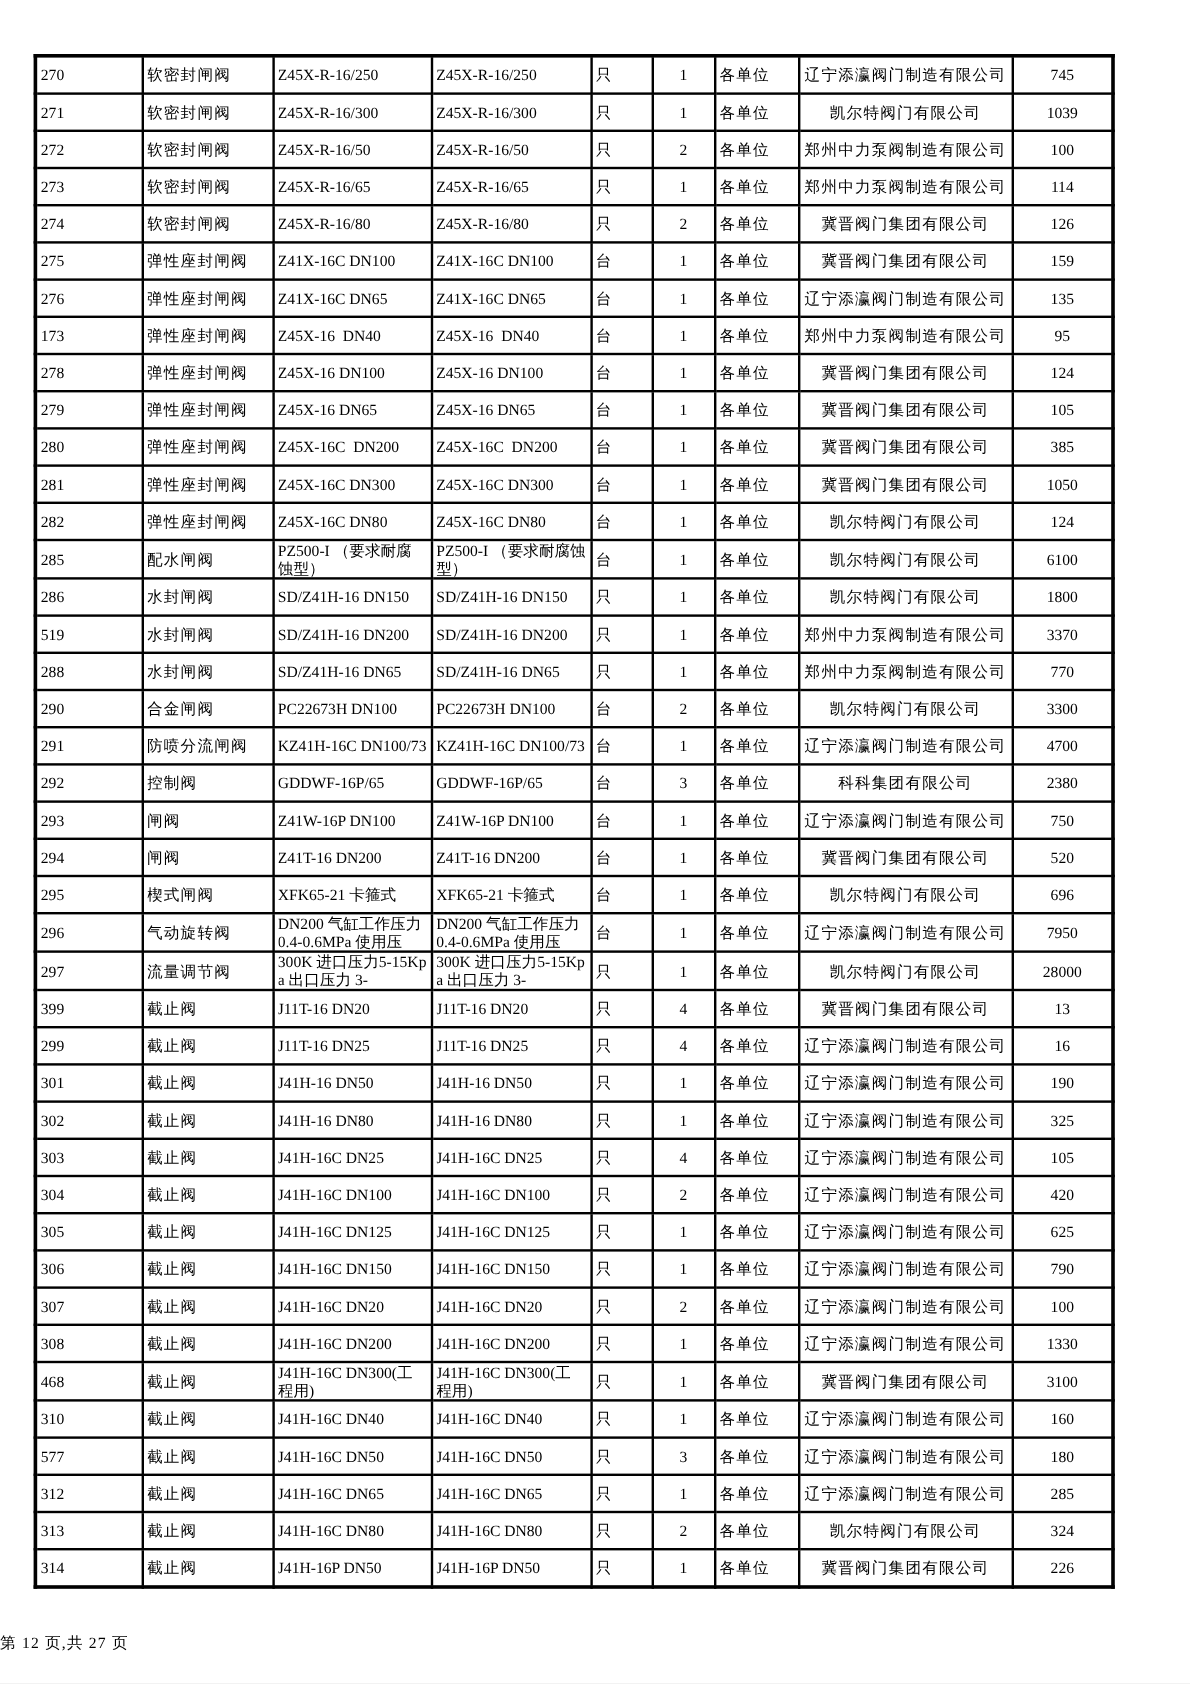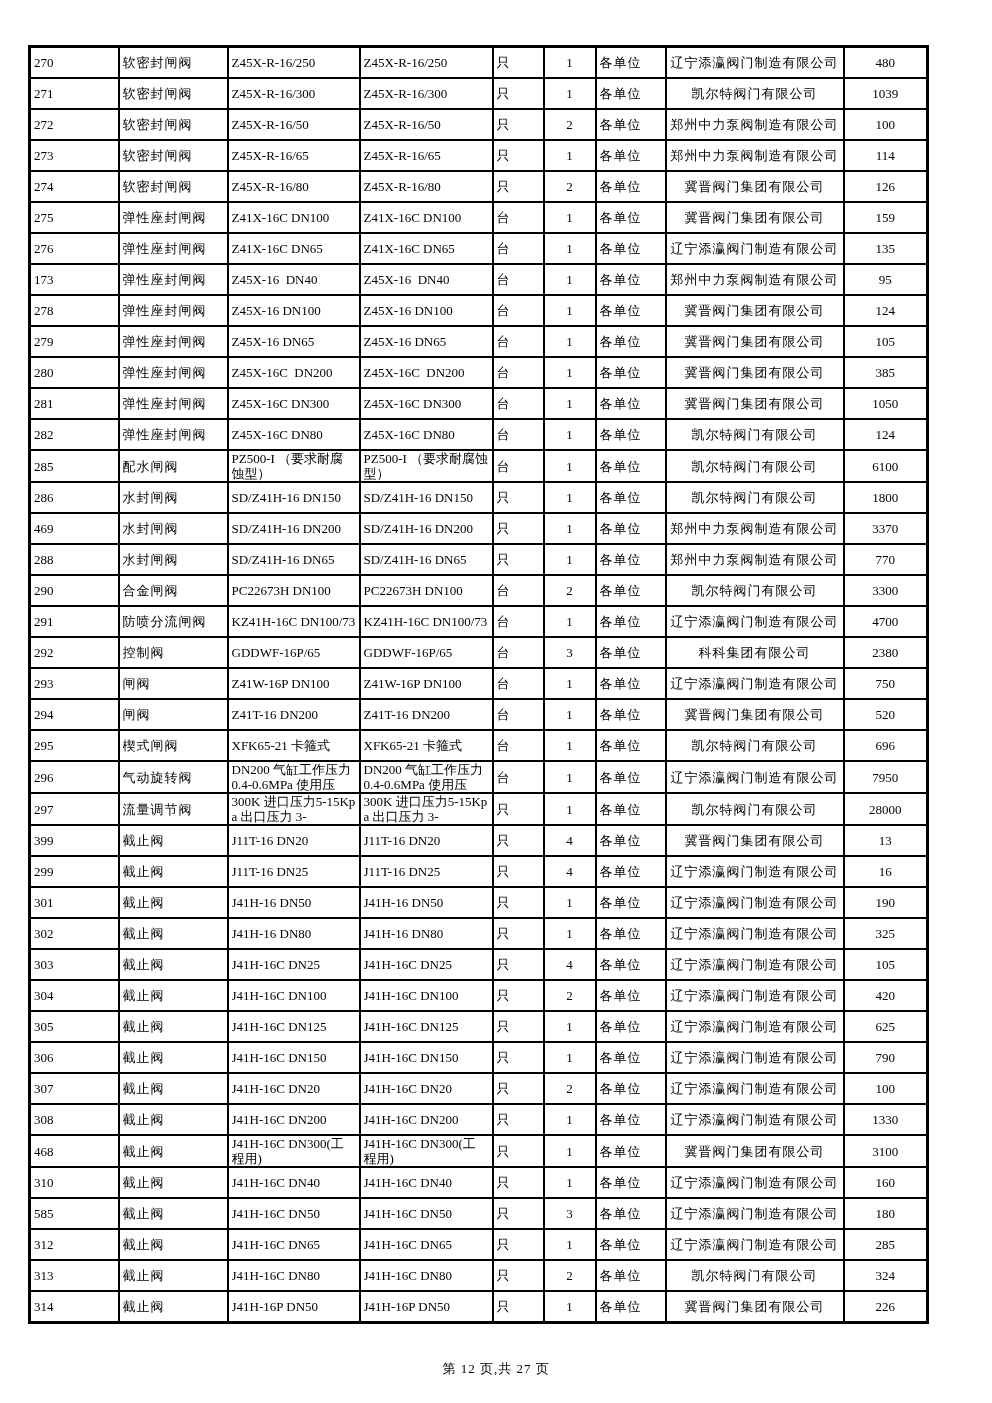--- a/index.html
+++ b/index.html
@@ -47,21 +47,20 @@
   col.w-mfr   { width: 178px; }
   col.w-price { width: 84px; }
   td.c-no .clip, td.c-name .clip, td.c-model .clip, td.c-unit .clip, td.c-dept .clip { text-align: left; }
   td.c-qty .clip, td.c-mfr .clip, td.c-price .clip { text-align: center; }
   td.c-name .clip, td.c-dept .clip, td.c-mfr .clip { letter-spacing: 1px; }
   .page-footer {
     position: absolute;
     left: 0;
     top: 1360px;
     width: 100%;
-    text-align: center;
     font-size: 13px;
     letter-spacing: 1px;
     color: #000000;
   }
 </style>
 </head>
 <body>
 
 <div class="page">
   <table class="valve-table">
@@ -96,21 +95,21 @@
     <td class="c-qty">
             <div class="clip">1</div>
           </td>
     <td class="c-dept">
             <div class="clip">各单位</div>
           </td>
     <td class="c-mfr">
             <div class="clip">辽宁添瀛阀门制造有限公司</div>
           </td>
     <td class="c-price">
-            <div class="clip">480</div>
+            <div class="clip">745</div>
           </td>
   </tr>
 
   <tr>
     <td class="c-no">
             <div class="clip">271</div>
           </td>
     <td class="c-name">
             <div class="clip">软密封闸阀</div>
           </td>
@@ -522,21 +521,21 @@
     <td class="c-mfr">
             <div class="clip">凯尔特阀门有限公司</div>
           </td>
     <td class="c-price">
             <div class="clip">1800</div>
           </td>
   </tr>
 
   <tr>
     <td class="c-no">
-            <div class="clip">469</div>
+            <div class="clip">519</div>
           </td>
     <td class="c-name">
             <div class="clip">水封闸阀</div>
           </td>
     <td class="c-model">
             <div class="clip">SD/Z41H-16 DN200</div>
           </td>
     <td class="c-model">
             <div class="clip">SD/Z41H-16 DN200</div>
           </td>
@@ -1182,21 +1181,21 @@
     <td class="c-mfr">
             <div class="clip">辽宁添瀛阀门制造有限公司</div>
           </td>
     <td class="c-price">
             <div class="clip">160</div>
           </td>
   </tr>
 
   <tr>
     <td class="c-no">
-            <div class="clip">585</div>
+            <div class="clip">577</div>
           </td>
     <td class="c-name">
             <div class="clip">截止阀</div>
           </td>
     <td class="c-model">
             <div class="clip">J41H-16C DN50</div>
           </td>
     <td class="c-model">
             <div class="clip">J41H-16C DN50</div>
           </td>

